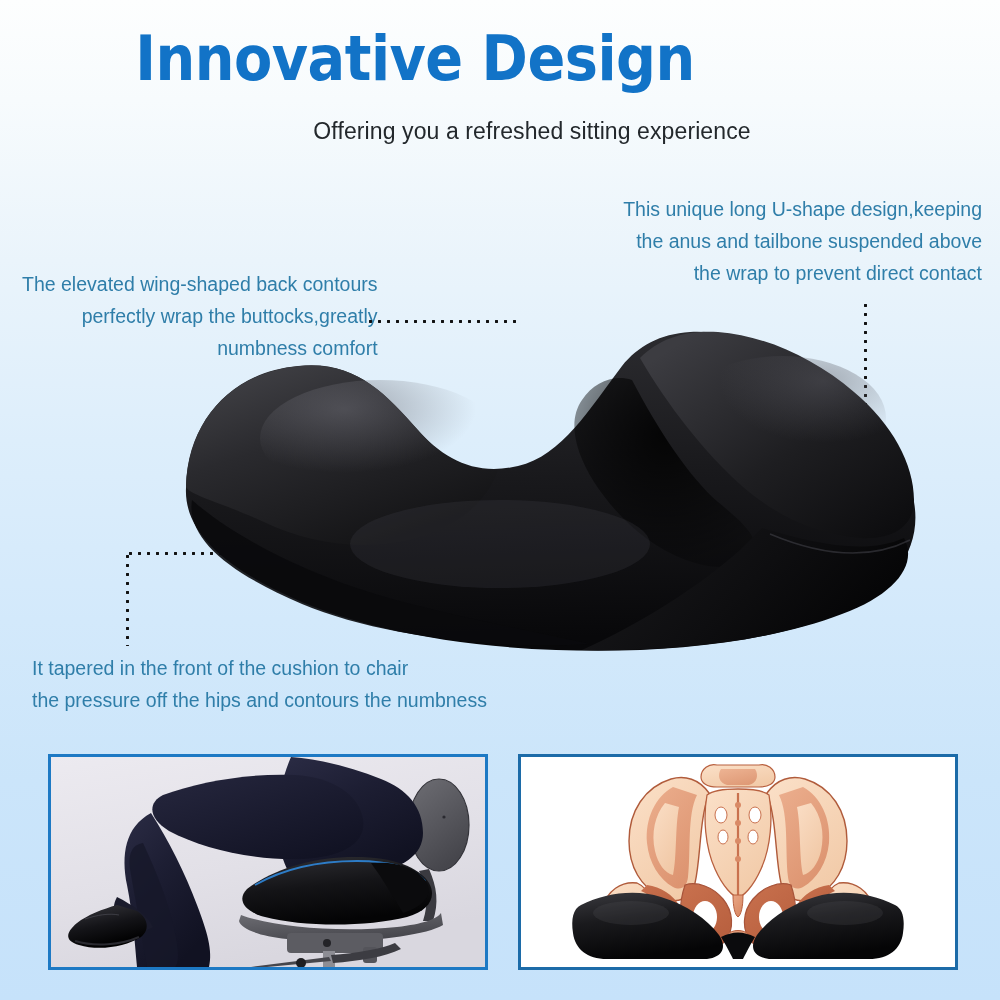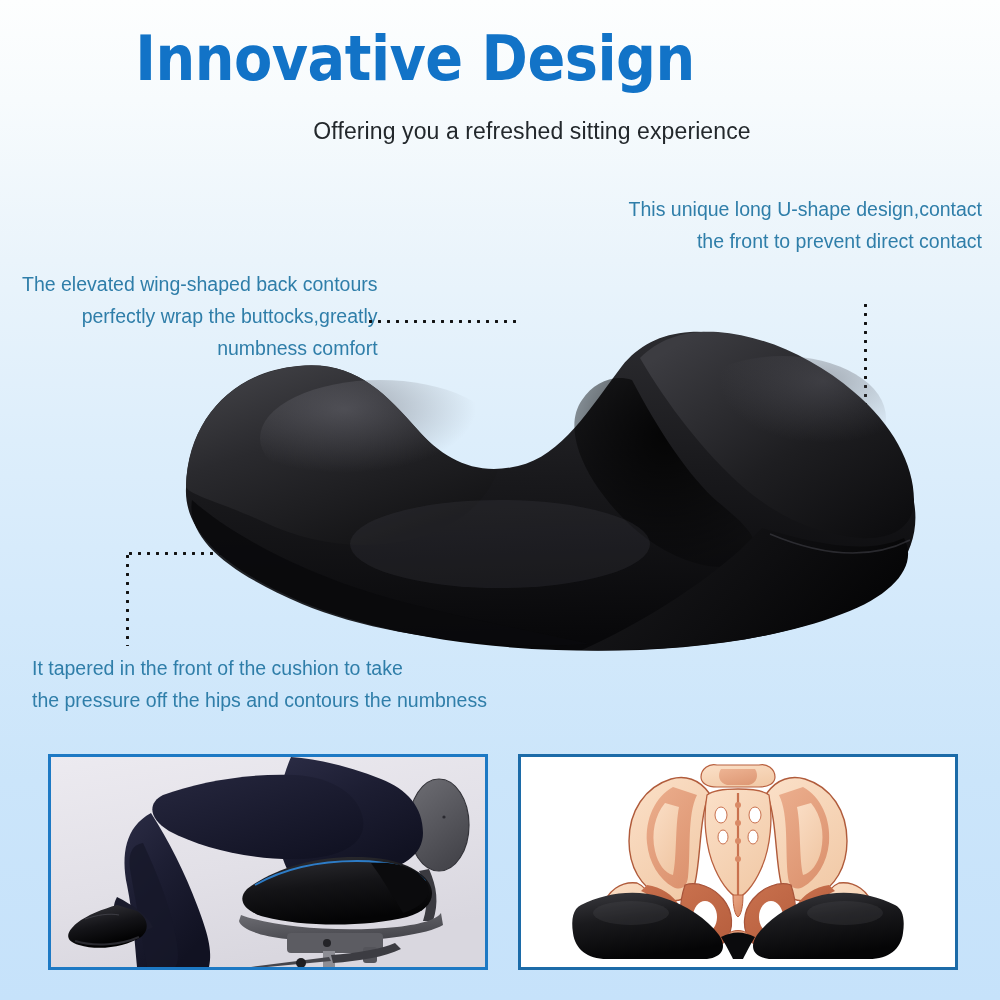--- a/index.html
+++ b/index.html
@@ -136,32 +136,33 @@
 </style>
 </head>
 <body>
 
 <div id="page">
 
   <div id="title">Innovative Design</div>
   <div id="subtitle">Offering you a refreshed sitting experience</div>
 
   <div class="callout" id="callout-top-right">
-    <div>This unique long U-shape design,contact</div>
-    <div>the front to prevent direct contact</div>
+    <div>This unique long U-shape design,keeping</div>
+    <div>the anus and tailbone suspended above</div>
+    <div>the wrap to prevent direct contact</div>
   </div>
 
   <div class="callout" id="callout-left">
     <div>The elevated wing-shaped back contours</div>
     <div>perfectly wrap the buttocks,greatly</div>
     <div>numbness comfort</div>
   </div>
 
   <div class="callout" id="callout-bottom">
-    <div>It tapered in the front of the cushion to take</div>
+    <div>It tapered in the front of the cushion to chair</div>
     <div>the pressure off the hips and contours the numbness</div>
   </div>
 
   <div class="dot-h" id="leader-left-h"></div>
   <div class="dot-h" id="leader-bl-h"></div>
   <div class="dot-v" id="leader-bl-v"></div>
   <div class="dot-v" id="leader-tr-v"></div>
   <div class="dot-h" id="leader-tr-h"></div>
 
   <div id="hero">

